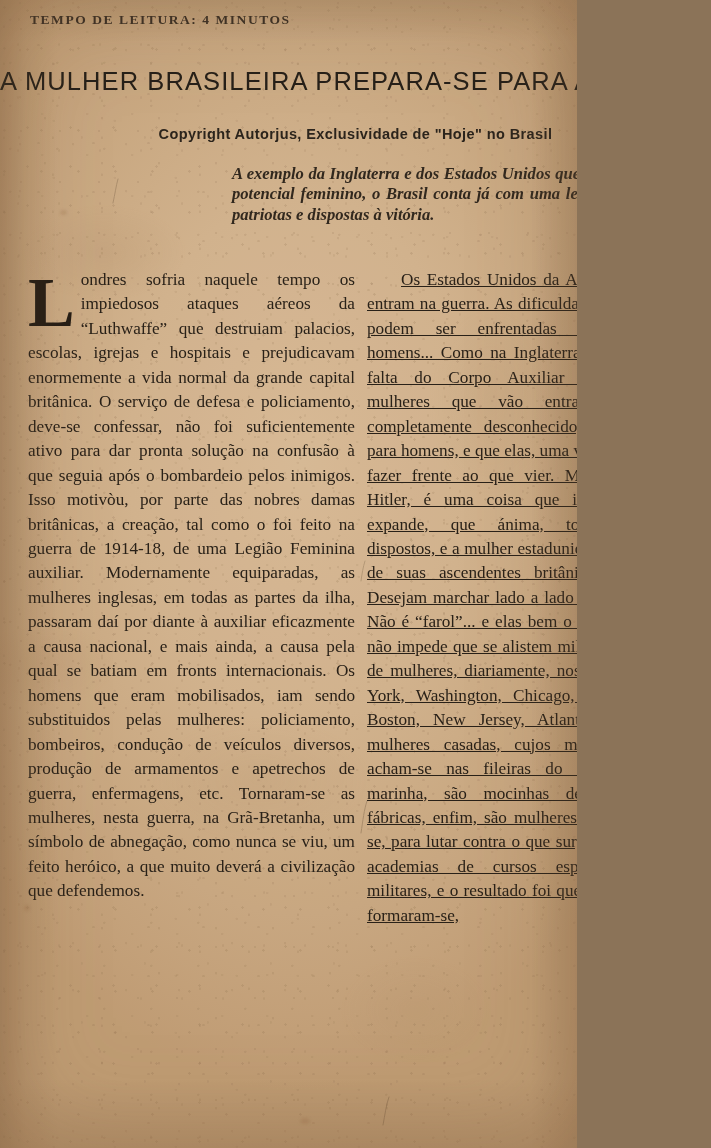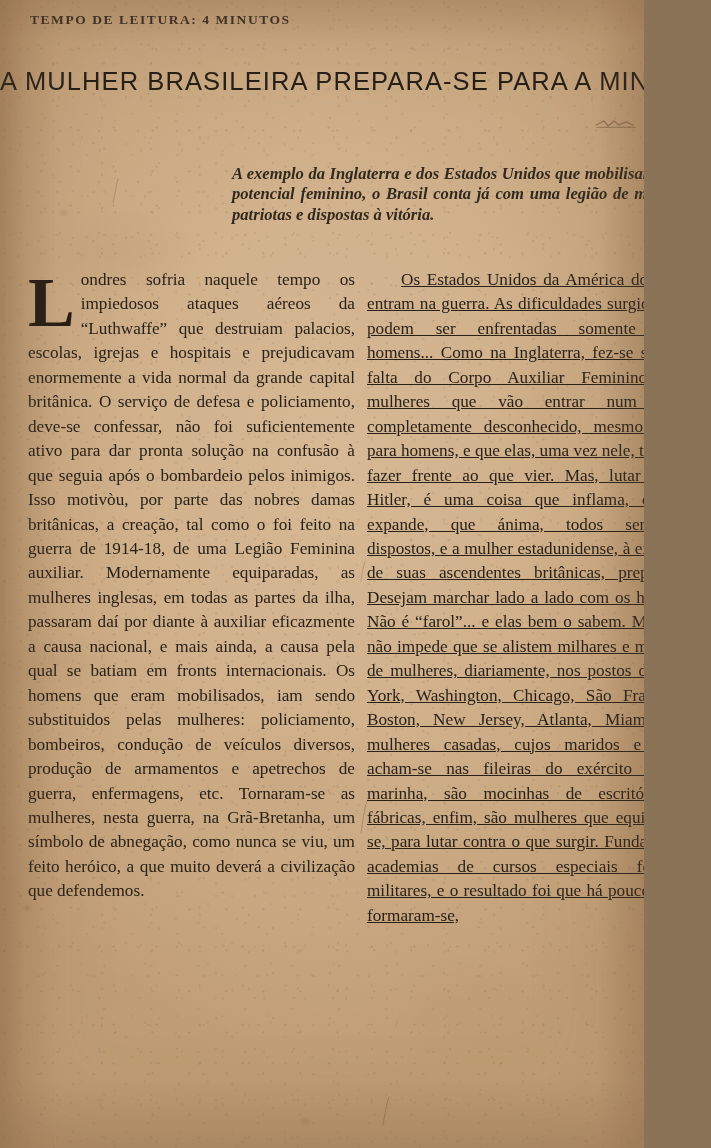--- a/index.html
+++ b/index.html
@@ -3,21 +3,21 @@
 <meta charset="utf-8">
 <style>
   html, body {
     margin: 0;
     padding: 0;
     background: #8b7358;
   }
 
   #page {
     position: relative;
-    width: 644px;
+    width: 577px;
     height: 1148px;
     overflow: hidden;
     background: #d4b28c;
     font-family: "Liberation Serif", "DejaVu Serif", serif;
     color: #2b241c;
   }
 
   
   .paper-base {
     position: absolute;
@@ -246,20 +246,21 @@
   <div class="paper-edge-r"></div>
   <div class="paper-edge-b"></div>
 
   <div class="content">
 
     <div class="kicker">TEMPO DE LEITURA: 4 MINUTOS</div>
 
     <h1 class="headline">A MULHER BRASILEIRA PREPARA-SE PARA A MINUTOS</h1>
 
 
+    <div class="copyright">Copyright Autorjus, Exclusividade de "Hoje" no Brasil</div>
 
     <div class="epigraph">A exemplo da Inglaterra e dos Estados Unidos que mobilisaram seu potencial feminino, o Brasil conta já com uma legião de mulheres patriotas e dispostas à vitória.</div>
 
     <div class="col col-left">
       <p><span class="dropcap">L</span><span>ondres sofria naquele tempo os impiedosos ataques aéreos da “Luthwaffe” que destruiam palacios, escolas, igrejas e hospitais e prejudicavam enormemente a vida normal da grande capital britânica. O serviço de defesa e policiamento, deve-se confessar, não foi suficientemente ativo para dar pronta solução na confusão à que seguia após o bombardeio pelos inimigos. Isso motivòu, por parte das nobres damas britânicas, a creação, tal como o foi feito na guerra de 1914-18, de uma Legião Feminina auxiliar. Modernamente equiparadas, as mulheres inglesas, em todas as partes da ilha, passaram daí por diante à auxiliar eficazmente a causa nacional, e mais ainda, a causa pela qual se batiam em fronts internacionais. Os homens que eram mobilisados, iam sendo substituidos pelas mulheres: policiamento, bombeiros, condução de veículos diversos, produção de armamentos e apetrechos de guerra, enfermagens, etc. Tornaram-se as mulheres, nesta guerra, na Grã-Bretanha, um símbolo de abnegação, como nunca se viu, um feito heróico, a que muito deverá a civilização que defendemos.</span></p>
     </div>
 
     <div class="col col-right">
       <p class="first-par"><span>Os Estados Unidos da América do Norte entram na guerra. As dificuldades surgidas não podem ser enfrentadas somente pelos homens... Como na Inglaterra, fez-se sentir a falta do Corpo Auxiliar Feminino. São mulheres que vão entrar num ramo completamente desconhecido, mesmo árduo para homens, e que elas, uma vez nele, terão de fazer frente ao que vier. Mas, lutar contra Hitler, é uma coisa que inflama, que se expande, que ánima, todos sentem-se dispostos, e a mulher estadunidense, à exemplo de suas ascendentes britânicas, prepara-se. Desejam marchar lado a lado com os homens. Não é “farol”... e elas bem o sabem. Mas isso não impede que se alistem milhares e milhares de mulheres, diariamente, nos postos de New York, Washington, Chicago, São Francisco, Boston, New Jersey, Atlanta, Miami. São mulheres casadas, cujos maridos e filhos acham-se nas fileiras do exército ou da marinha, são mocinhas de escritórios e fábricas, enfim, são mulheres que equiparam-se, para lutar contra o que surgir. Fundaram-se academias de cursos especiais feminis-militares, e o resultado foi que há poucos dias, formaram-se,</span></p>
     </div>

